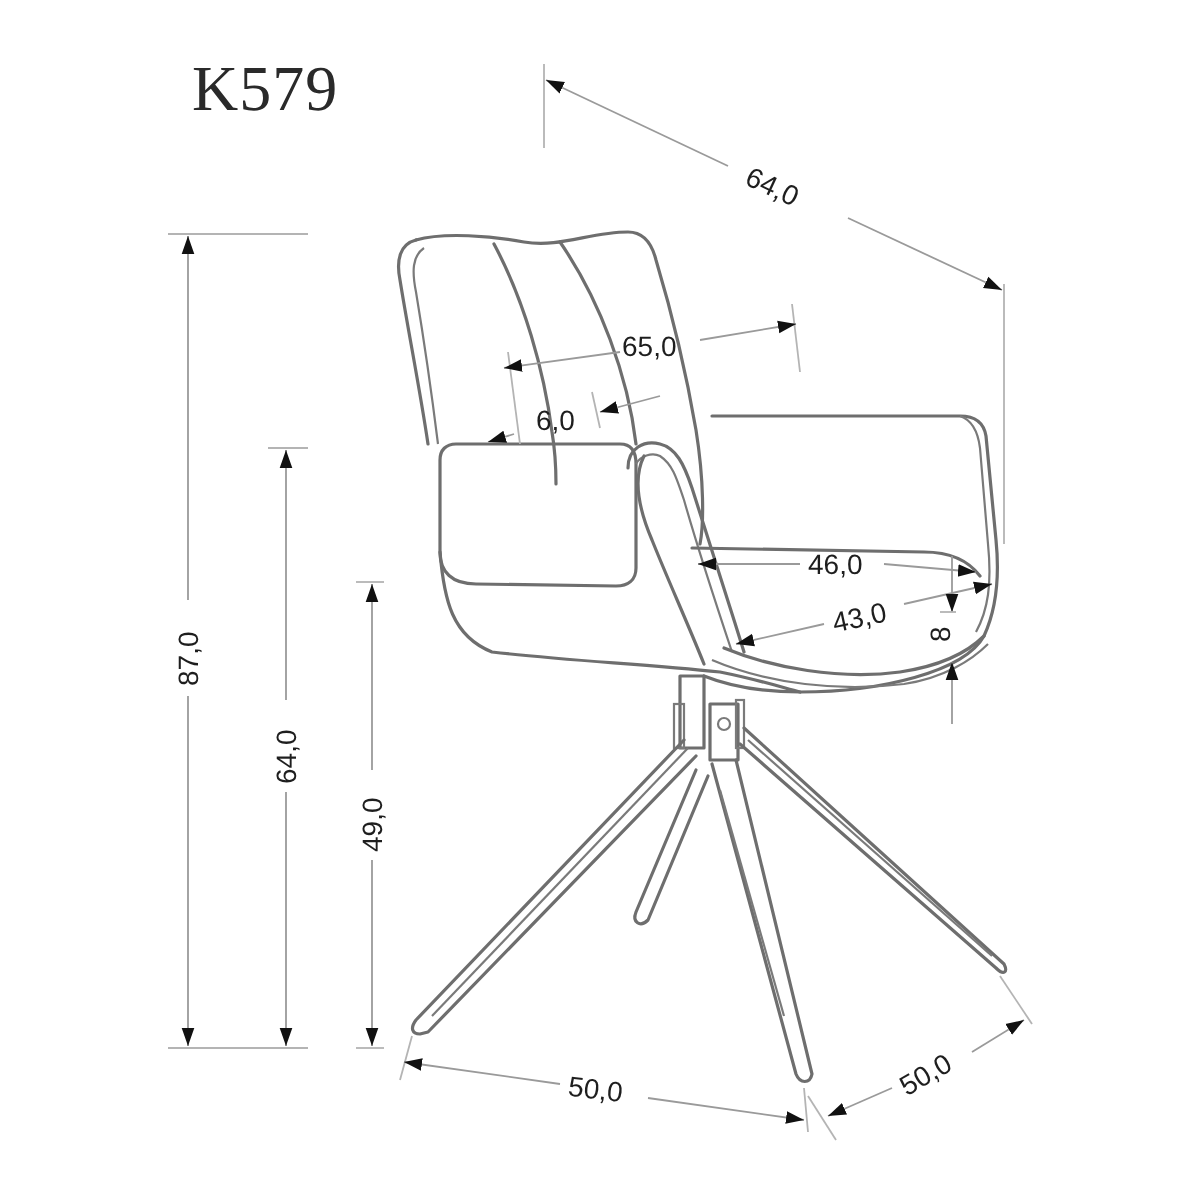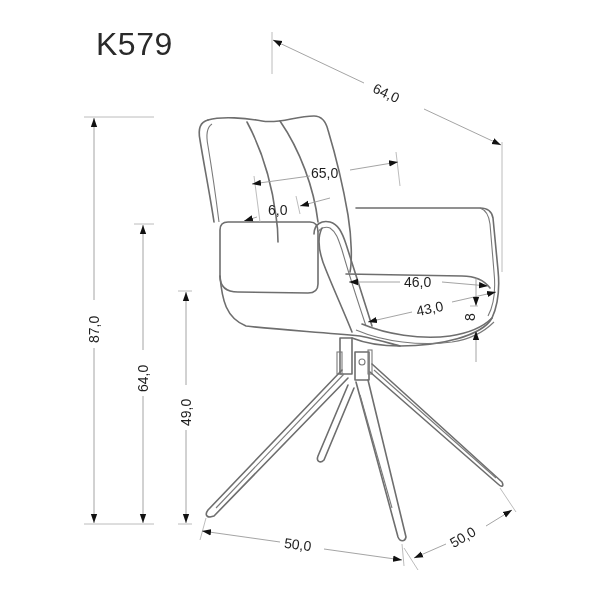--- a/index.html
+++ b/index.html
@@ -1,18 +1,18 @@
 <!DOCTYPE html>
 <html><head>
   <meta charset="utf-8">
   <style>
     html, body { margin: 0; padding: 0; background: #ffffff; }
     body { width: 600px; height: 600px; overflow: hidden; position: relative; font-family: "Liberation Sans", sans-serif; }
     #drawing { position: absolute; left: 0; top: 0; width: 600px; height: 600px; }
-    .title { position: absolute; left: 96px; top: 26px; font-size: 32px; color: #2a2a2a; font-family: Liberation Sans, sans-serif; letter-spacing: 0.5px; }
+    .title { position: absolute; left: 96px; top: 26px; font-size: 32px; color: #2a2a2a; font-family: Liberation Serif, serif; letter-spacing: 0.5px; }
     .dim-text { font-family: "Liberation Sans", sans-serif; font-size: 14px; fill: #1e1e1e; }
     .chair { fill: none; stroke: #6e6e6e; stroke-width: 1.6; stroke-linejoin: round; stroke-linecap: round; }
     .chair-thin { fill: none; stroke: #7a7a7a; stroke-width: 1.1; }
     .dim { stroke: #9a9a9a; stroke-width: 0.9; fill: none; }
     .ext { stroke: #b4b4b4; stroke-width: 0.9; fill: none; }
     .arrow { fill: #111111; }
   </style>
 </head>
 <body>
 

